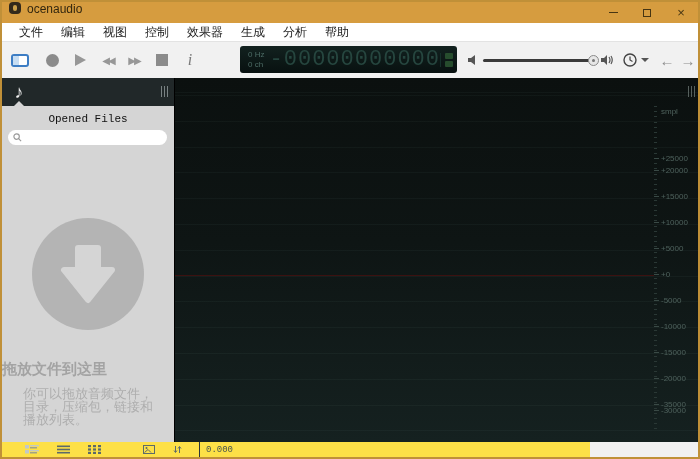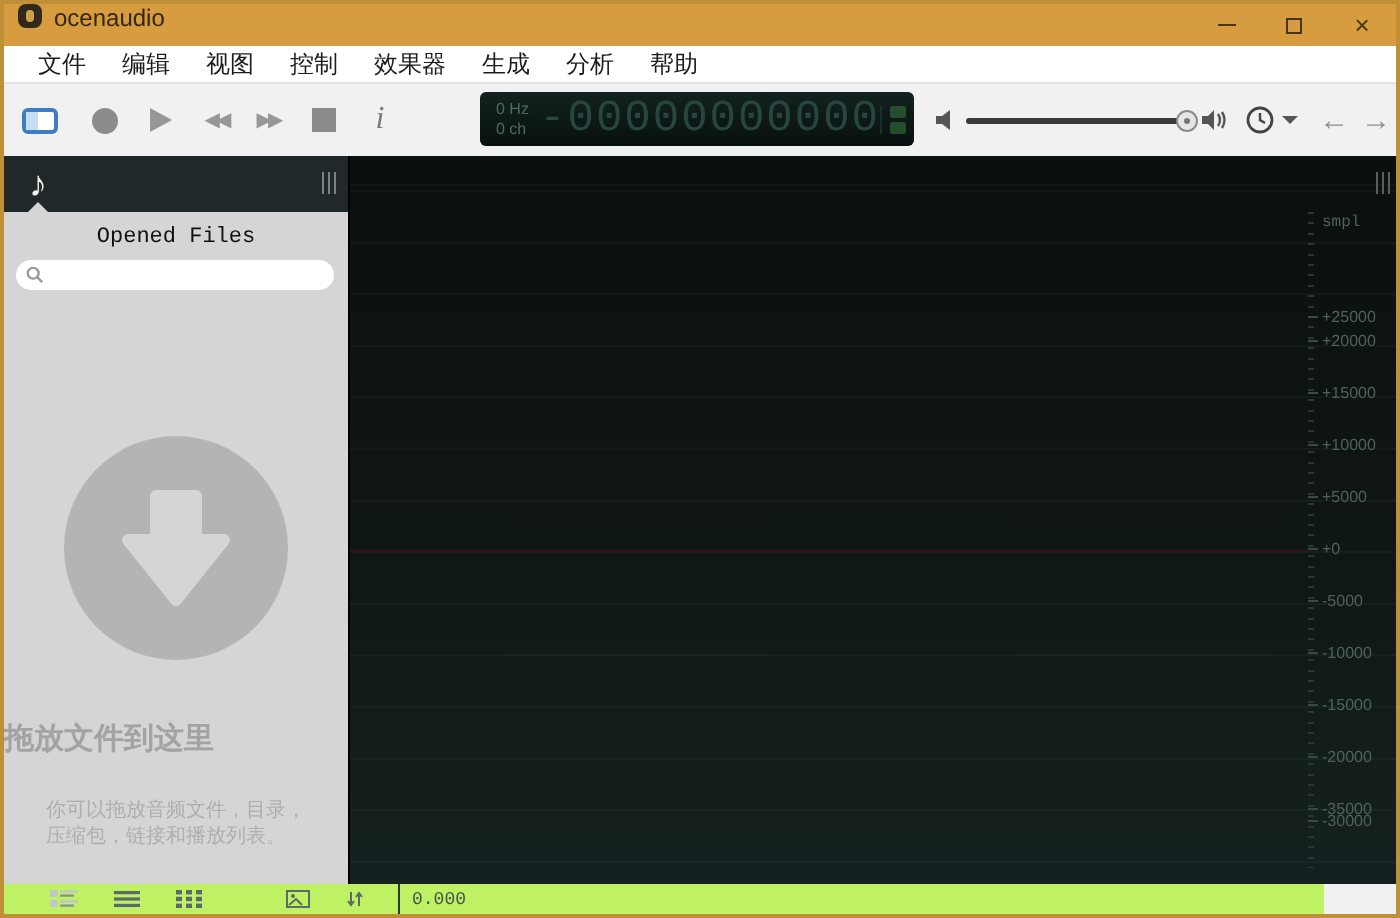--- a/index.html
+++ b/index.html
@@ -60,36 +60,36 @@
   .grip i { width:1px; height:11px; background:#7a8283; display:block; }
   .tab-grip { position:absolute; right:6px; top:8px; }
   .panel { flex:1; background:#d5d5d5; position:relative; overflow:hidden; }
   .panel-title { text-align:center; font-family:"Liberation Mono", monospace; font-size:11px; color:#111; padding-top:7px; }
   .search-wrap { position:absolute; left:6px; top:24px; width:159px; height:15px; background:#ffffff; border-radius:8px; display:flex; align-items:center; }
   .search-wrap svg { margin:0 3px 0 5px; flex:none; }
   .search-input { border:none; outline:none; background:transparent; width:130px; font-size:10px; color:#333; }
   .dropzone { position:absolute; left:0; top:112px; width:100%; }
   .drop-circle { width:112px; height:112px; border-radius:50%; background:#b4b4b4; margin:0 auto; display:flex; align-items:center; justify-content:center; }
   .dz-title { margin-top:30px; font-size:15px; font-weight:bold; color:#a3a3a3; }
-  .dz-desc { margin:20px auto 0; width:130px; font-size:10px; line-height:13px; color:#aeaeae; }
+  .dz-desc { margin:8px auto 0; width:130px; font-size:13px; line-height:13px; color:#aeaeae; }
 
   
   .editor { flex:1; position:relative; background:linear-gradient(#0b100f 0%, #0e1514 45%, #152120 100%); border-left:1px solid #000; }
   .gridlines { position:absolute; inset:0; background-image:repeating-linear-gradient(to bottom, rgba(140,180,170,0.05) 0 1px, transparent 1px 25.8px); background-position-y:17px; }
   .zero-line { position:absolute; left:0; right:44px; top:197px; height:1px; background:#3c1110; }
   .scale { position:absolute; right:0; top:0; width:44px; height:100%; }
   .tickstrip { position:absolute; left:0; top:28px; bottom:8px; width:3px; background-image:repeating-linear-gradient(to bottom, #2a3835 0 1px, transparent 1px 5.2px); }
-  .scale-unit { position:absolute; left:7px; top:29px; font-size:8px; color:#4e615c;font-family:Liberation Mono, monospace; }
+  .scale-unit { position:absolute; left:7px; top:29px; font-size:8px; color:#4e615c; }
   .scale-label { position:absolute; left:7px; height:10px; font-size:8px; color:#4e615c; }
   .scale-label::before { content:""; position:absolute; left:-7px; top:4px; width:5px; height:1px; background:#3a4a46; }
   .editor-grip { position:absolute; right:3px; top:8px; }
   .editor-grip i { background:#56605d; }
 
   
-  .statusbar { position:absolute; left:0; bottom:0; width:660px; height:15px; background:#bef264; display:flex; align-items:center; }
+  .statusbar { position:absolute; left:0; bottom:0; width:588px; height:15px; background:#fde047; display:flex; align-items:center; }
   .sb-btn { height:100%; display:flex; align-items:center; justify-content:center; padding:0 9px; }
   .sb-sep { width:1px; height:100%; background:#2d3638; margin-left:8px; }
   .sb-pos { font-size:9px; color:#45534f; padding-left:6px; font-family:"Liberation Mono", monospace; }
   .sb-first { margin-left:14px; }
 </style>
 </head>
 <body>
 
 <div class="window">
 

